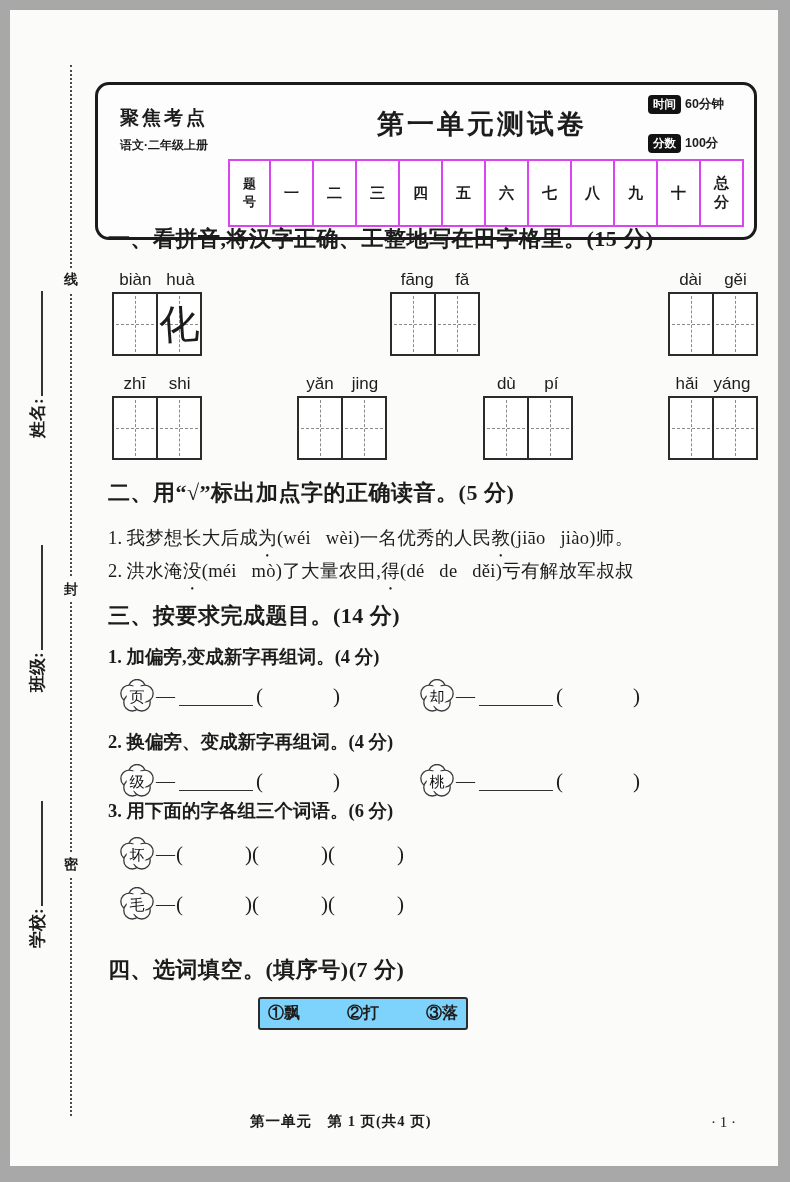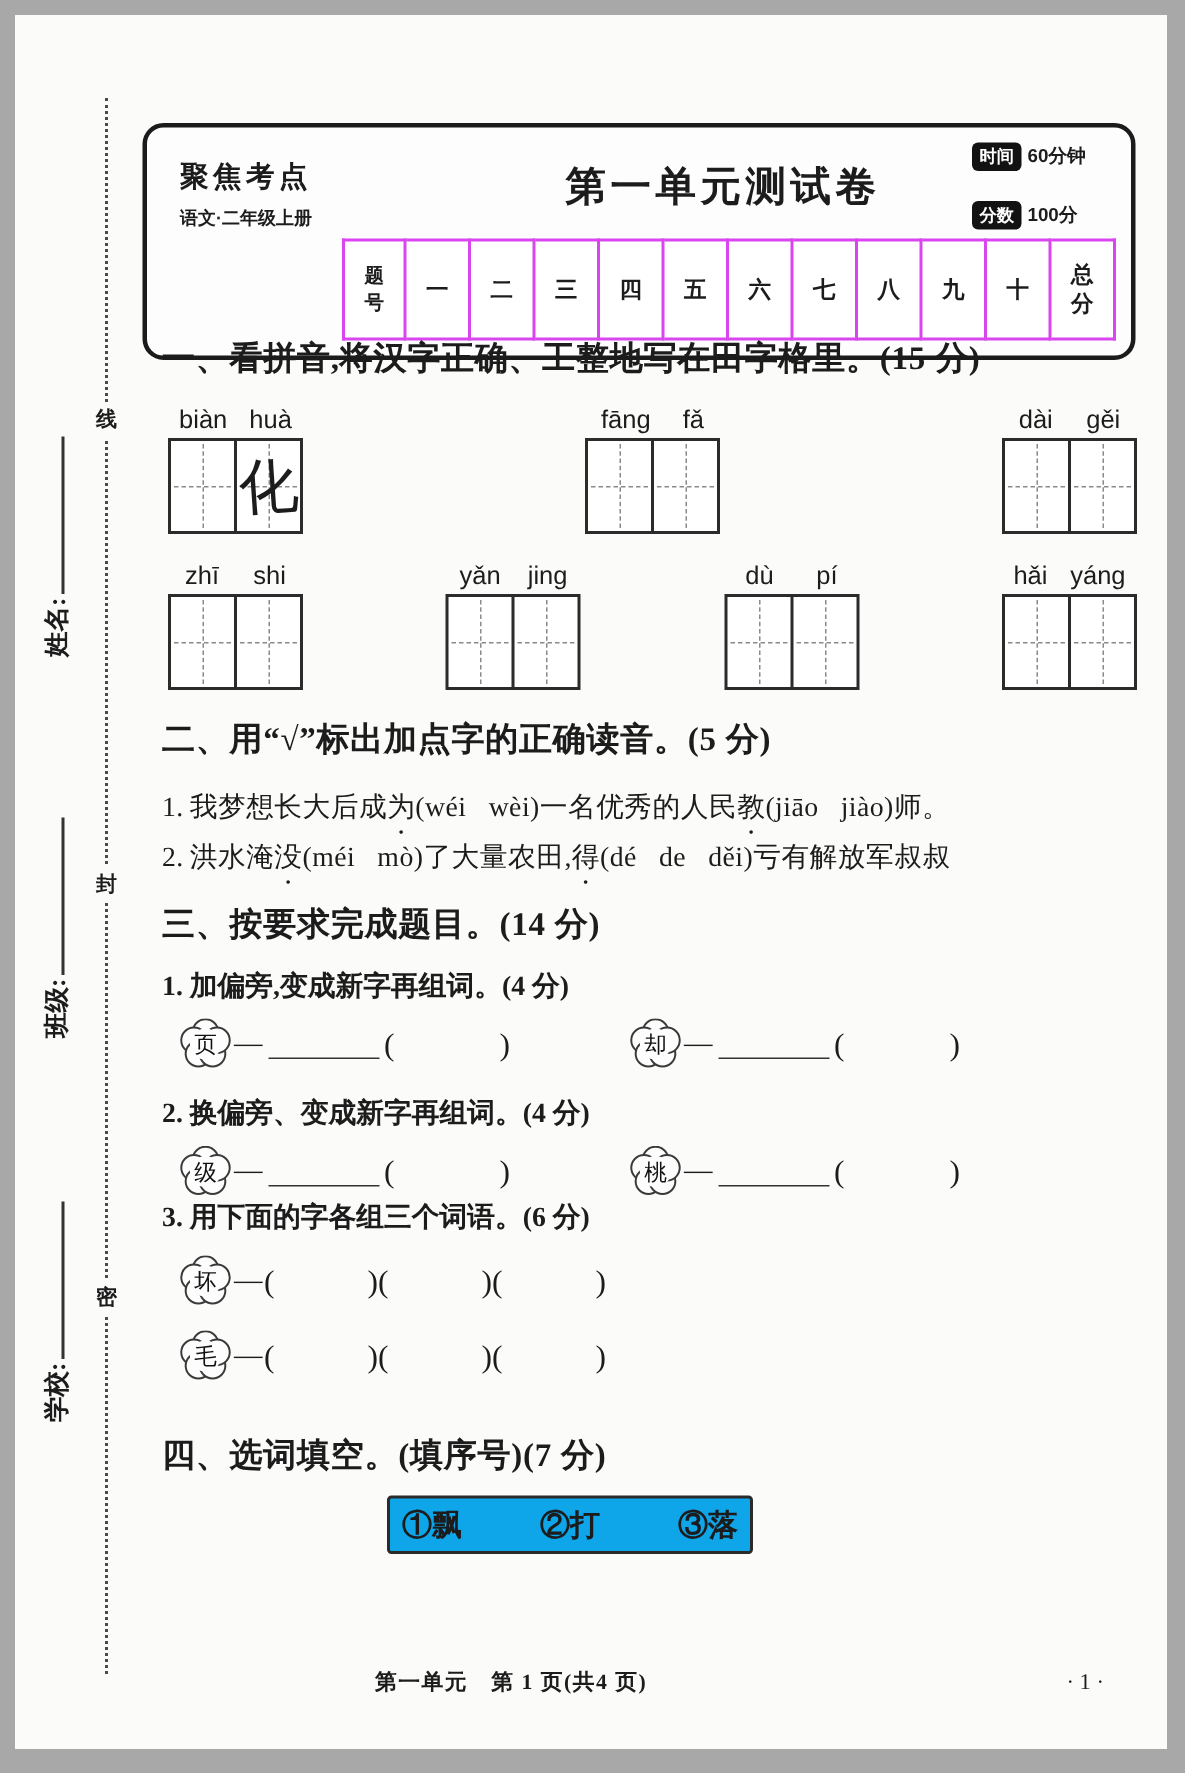--- a/index.html
+++ b/index.html
@@ -105,23 +105,23 @@
   .dash { margin:0 1px 0 0; font-size:19px; }
   .blank { display:inline-block; width:74px; border-bottom:1.8px solid #333;
     height:1.05em; margin:0 3px; }
   .paren { font-size:21px; }
   .gap { display:inline-block; width:70px; }
   .gap-sm { display:inline-block; width:62px; }
   .combo-row { display:flex; padding-left:10px; align-items:center; font-size:19px; }
 
   
   .word-bank {
-    margin-left:150px; width:244px; border:2.5px solid #2b2b2b; border-radius:3px;
-    background:#0ea5e9; display:flex; justify-content:space-between;
-    padding:4px 8px; font-size:20px; font-weight:600;
+    margin-left:150px; width:210px; border:2.5px solid #2b2b2b; border-radius:3px;
+    background:#7dd3fc; display:flex; justify-content:space-between;
+    padding:4px 8px; font-size:16px; font-weight:600;
   }
 
   
   .footer-unit {
     position:absolute; left:240px; top:1102px;
     font-size:14.5px; font-weight:700; letter-spacing:1px;
   }
   .footer-page { position:absolute; right:42px; top:1104px; font-size:15px; }
 </style>
 </head>

